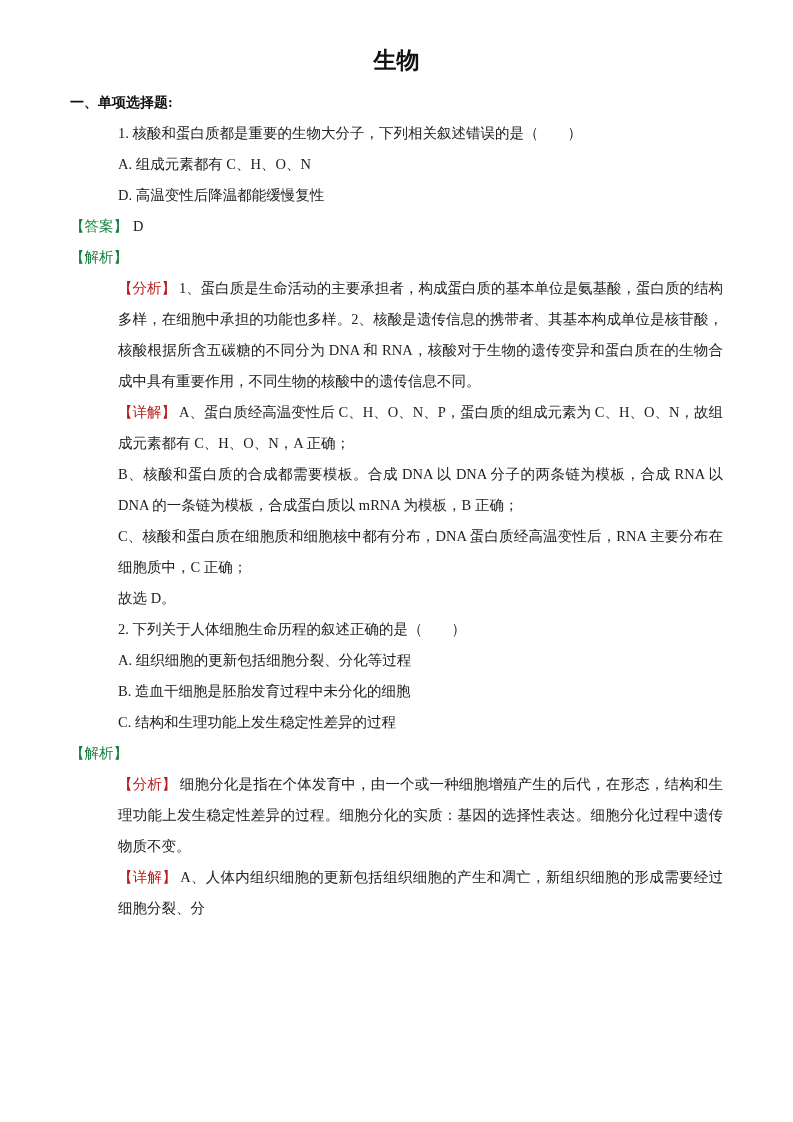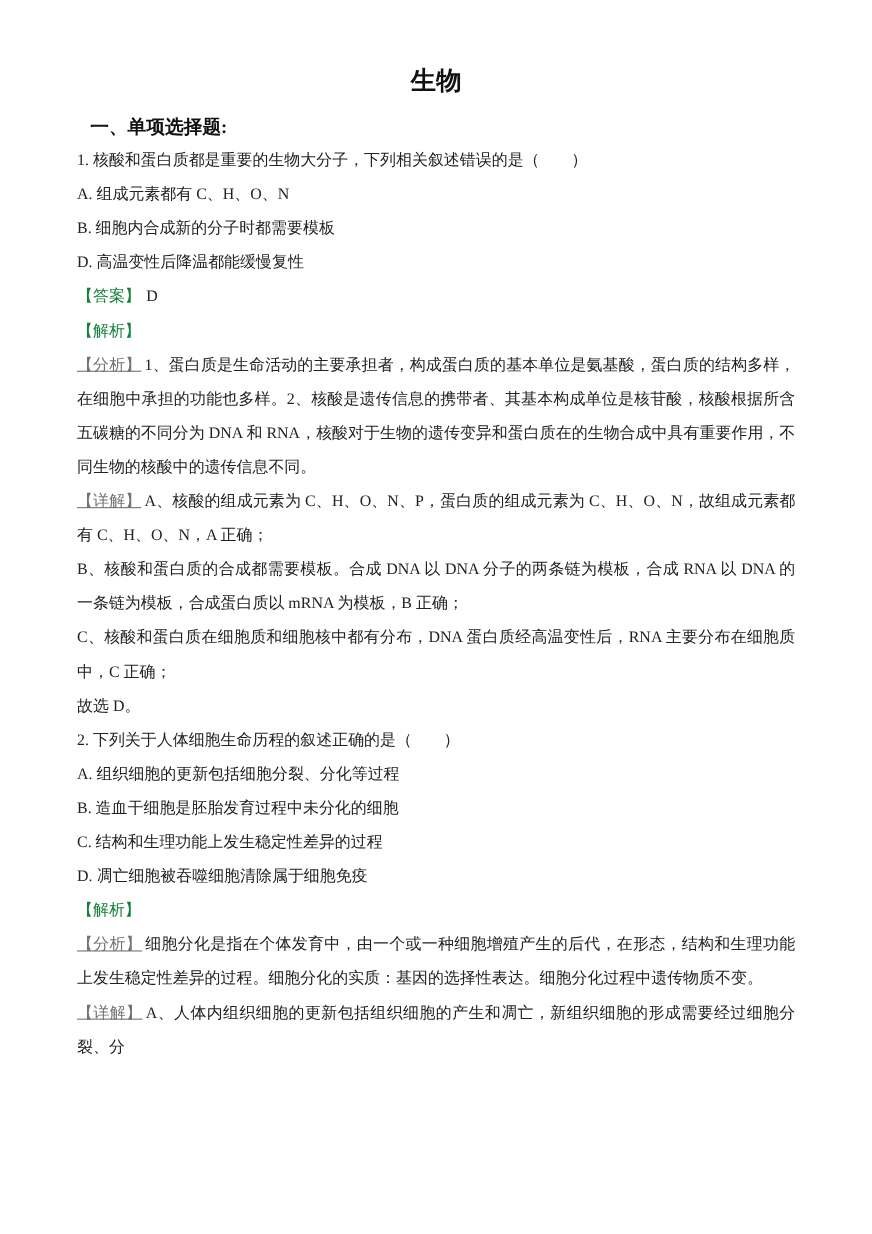--- a/index.html
+++ b/index.html
@@ -11,92 +11,90 @@
     width: 793px;
     height: 1122px;
     overflow: hidden;
     font-family: "Liberation Serif", "DejaVu Serif", serif;
     color: #212121;
   }
   .page {
     box-sizing: border-box;
     width: 793px;
     height: 1122px;
-    padding: 54px 70px 0 70px;
+    padding: 41px 70px 0 70px;
     background: #ffffff;
   }
   .doc-title {
     margin: 0 0 4px 0;
     text-align: center;
     font-size: 23px;
     font-weight: bold;
     line-height: 40px;
     color: #111111;
   }
   .section-heading {
-    margin: 6px 0 0 12px;
-    font-size: 17px;
+    margin: 6px 0 0 0;
+    font-size: 14px;
     font-weight: bold;
     line-height: 31px;
     color: #111111;
   }
   p {
     margin: 0;
     font-size: 14.5px;
     line-height: 31px;
   }
   .para {
     text-align: justify;
+    margin-left: 48px;
   }
   .label-blue {
     color: #15803d;
     margin-right: 3px;
   }
   .label-black {
-    color: #737373;
+    color: #b91c1c;
     margin-right: 3px;
-    text-decoration: underline;
   }
   .answer-value {
     margin-left: 2px;
   }
 </style>
 </head>
 <body>
 
 <div class="page">
 
   <h1 class="doc-title">生物</h1>
 
   <h2 class="section-heading">一、单项选择题:</h2>
 
   <section>
     <p class="para">1. 核酸和蛋白质都是重要的生物大分子，下列相关叙述错误的是（&nbsp;&nbsp;&nbsp;&nbsp;&nbsp;&nbsp;&nbsp;&nbsp;）</p>
     <p class="para">A. 组成元素都有 C、H、O、N</p>
-    <p class="para">B. 细胞内合成新的分子时都需要模板</p>
     <p class="para">D. 高温变性后降温都能缓慢复性</p>
 
     <p><span class="label-blue">【答案】</span><span class="answer-value">D</span></p>
 
     <p><span class="label-blue">【解析】</span></p>
 
     <p class="para"><span class="label-black">【分析】</span><span>1、蛋白质是生命活动的主要承担者，构成蛋白质的基本单位是氨基酸，蛋白质的结构多样，在细胞中承担的功能也多样。2、核酸是遗传信息的携带者、其基本构成单位是核苷酸，核酸根据所含五碳糖的不同分为 DNA 和 RNA，核酸对于生物的遗传变异和蛋白质在的生物合成中具有重要作用，不同生物的核酸中的遗传信息不同。</span></p>
 
-    <p class="para"><span class="label-black">【详解】</span><span>A、核酸的组成元素为 C、H、O、N、P，蛋白质的组成元素为 C、H、O、N，故组成元素都有 C、H、O、N，A 正确；</span></p>
+    <p class="para"><span class="label-black">【详解】</span><span>A、蛋白质经高温变性后 C、H、O、N、P，蛋白质的组成元素为 C、H、O、N，故组成元素都有 C、H、O、N，A 正确；</span></p>
     <p class="para">B、核酸和蛋白质的合成都需要模板。合成 DNA 以 DNA 分子的两条链为模板，合成 RNA 以 DNA 的一条链为模板，合成蛋白质以 mRNA 为模板，B 正确；</p>
     <p class="para">C、核酸和蛋白质在细胞质和细胞核中都有分布，DNA 蛋白质经高温变性后，RNA 主要分布在细胞质中，C 正确；</p>
     <p class="para">故选 D。</p>
   </section>
 
   <section>
     <p class="para">2. 下列关于人体细胞生命历程的叙述正确的是（&nbsp;&nbsp;&nbsp;&nbsp;&nbsp;&nbsp;&nbsp;&nbsp;）</p>
     <p class="para">A. 组织细胞的更新包括细胞分裂、分化等过程</p>
     <p class="para">B. 造血干细胞是胚胎发育过程中未分化的细胞</p>
     <p class="para">C. 结构和生理功能上发生稳定性差异的过程</p>
-    <p class="para">D. 凋亡细胞被吞噬细胞清除属于细胞免疫</p>
 
 
     <p><span class="label-blue">【解析】</span></p>
 
     <p class="para"><span class="label-black">【分析】</span><span>细胞分化是指在个体发育中，由一个或一种细胞增殖产生的后代，在形态，结构和生理功能上发生稳定性差异的过程。细胞分化的实质：基因的选择性表达。细胞分化过程中遗传物质不变。</span></p>
 
     <p class="para"><span class="label-black">【详解】</span><span>A、人体内组织细胞的更新包括组织细胞的产生和凋亡，新组织细胞的形成需要经过细胞分裂、分</span></p>
   </section>
 
 </div>

